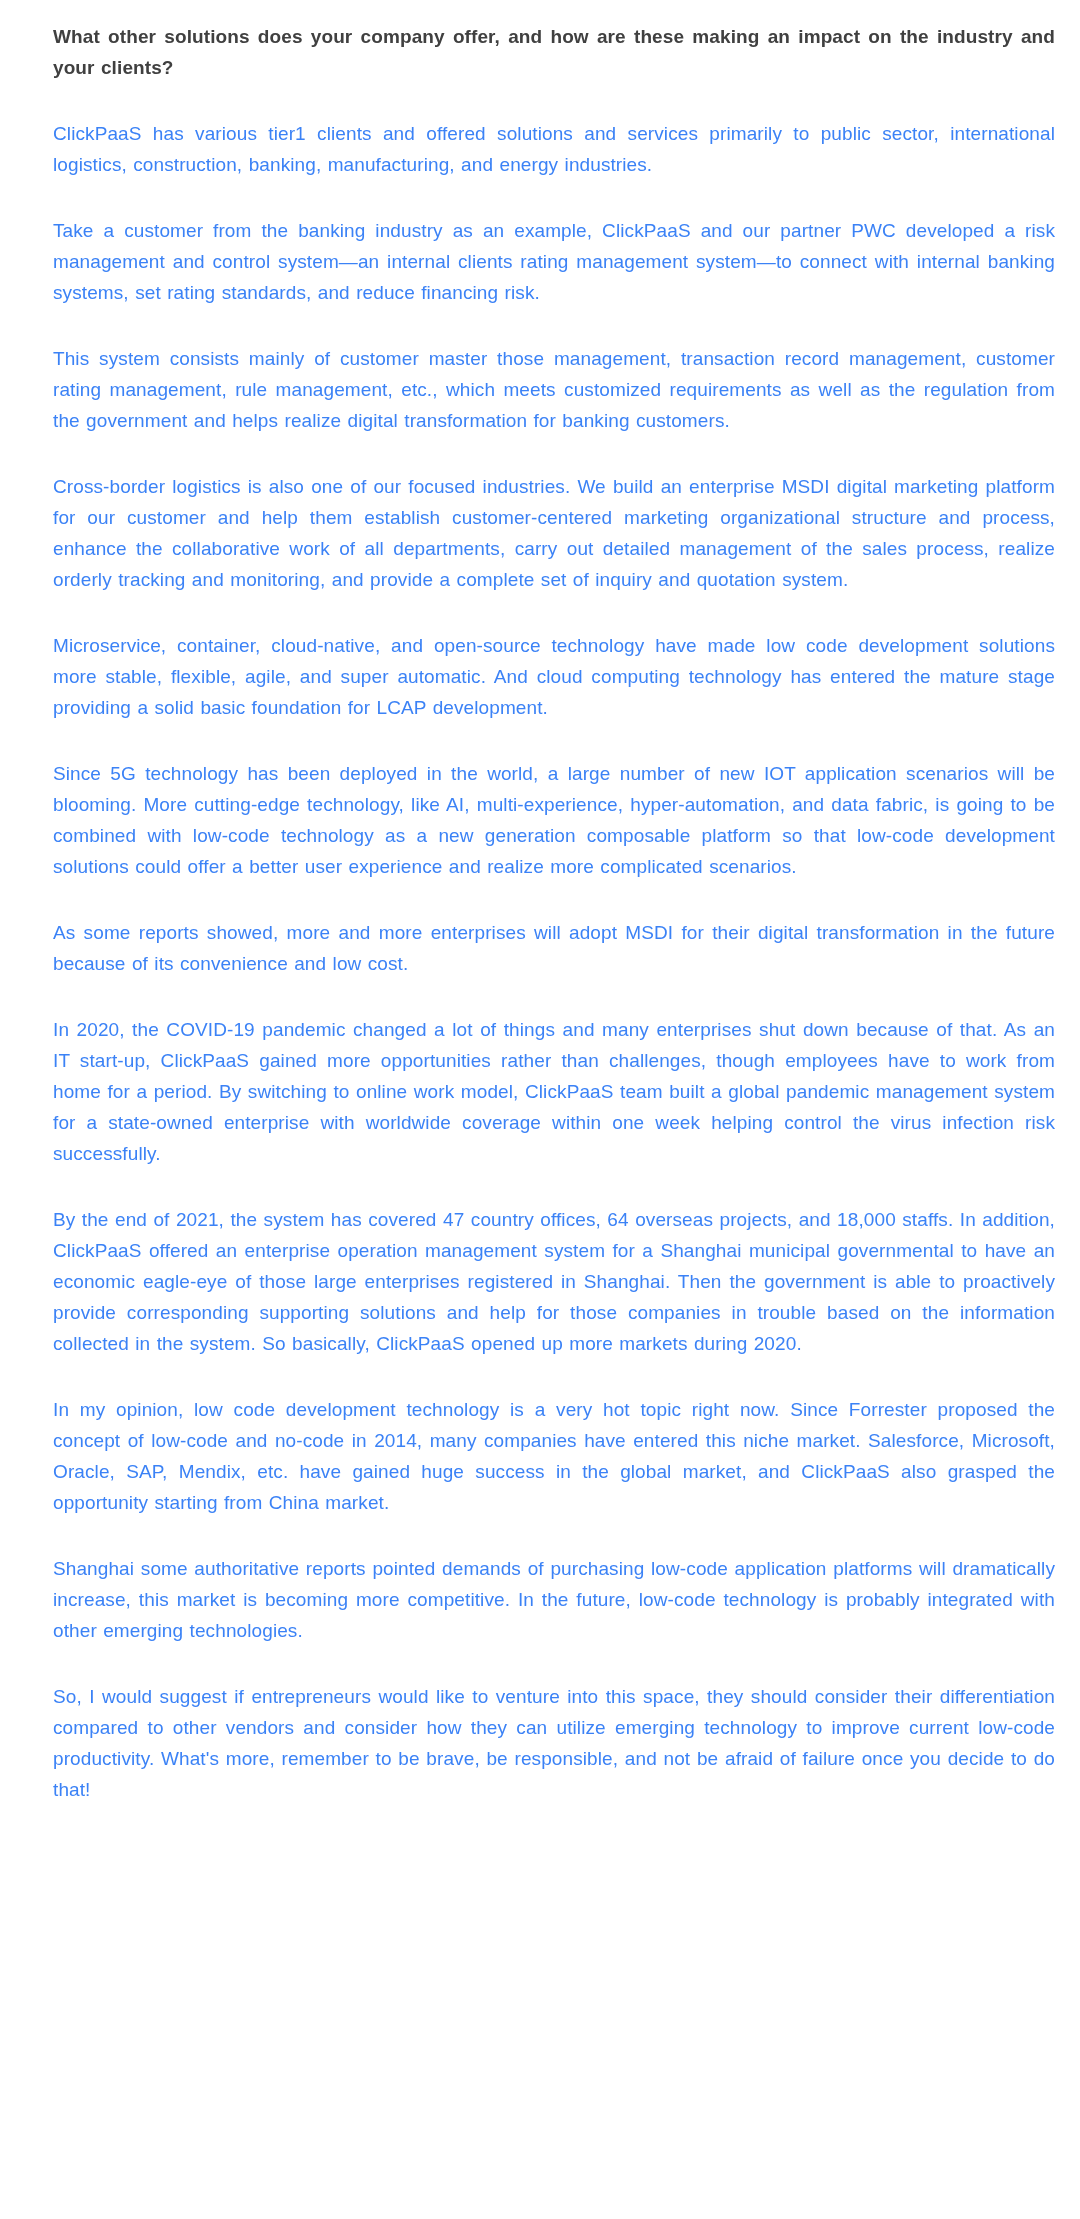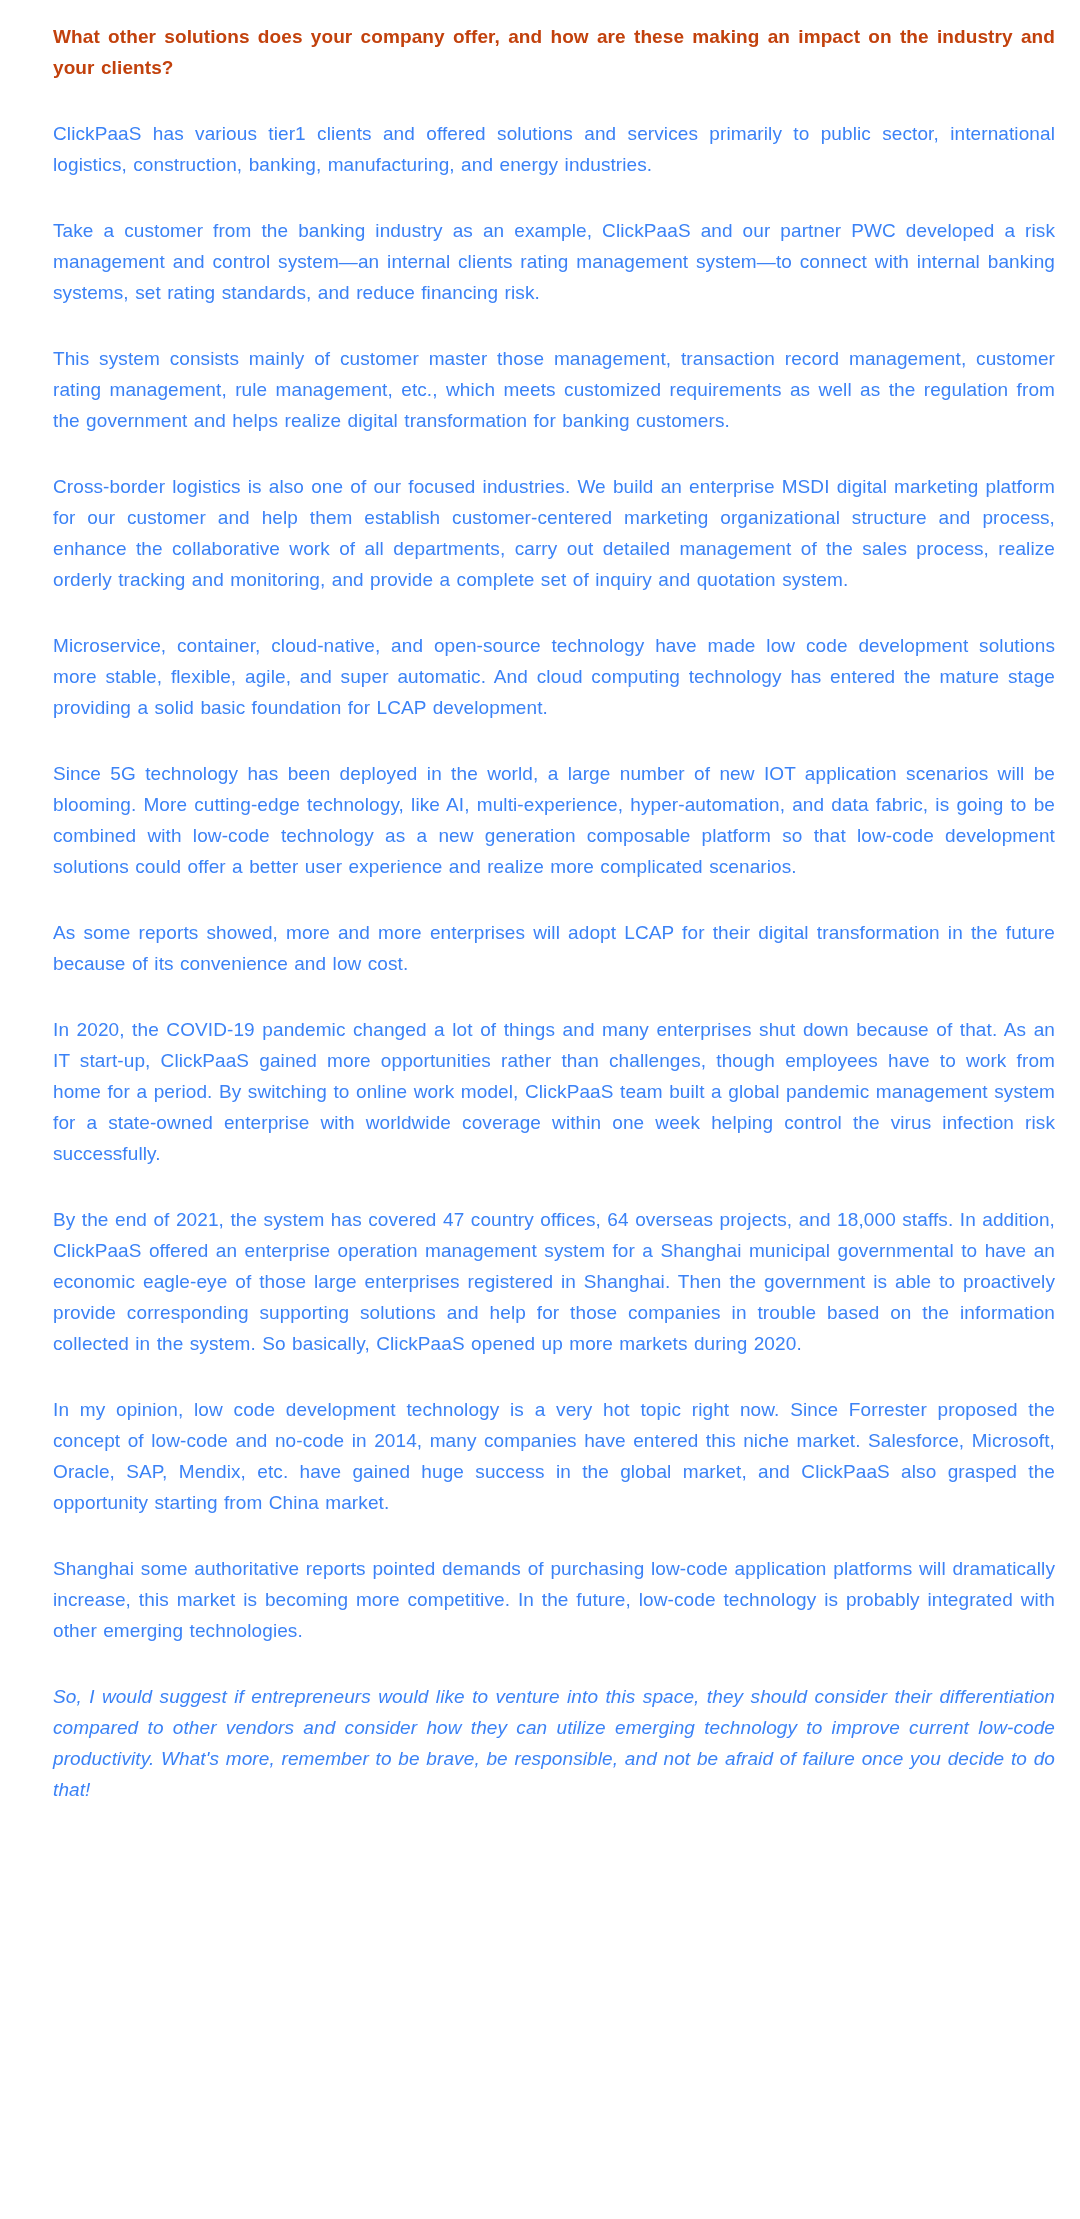--- a/index.html
+++ b/index.html
@@ -21,40 +21,39 @@
   .doc-page p {
     margin: 0 0 35px 0;
     font-size: 19px;
     line-height: 31px;
     text-align: justify;
     letter-spacing: 0.1px;
     word-spacing: 1px;
   }
   .doc-page p:last-child {
     margin-bottom: 0;
-    font-style: italic;
   }
   p.question {
     font-weight: bold;
-    color: #c2410c;
+    color: #404040;
   }
   p.answer {
     color: #3b82f6;
   }
 </style>
 </head>
 <body>
 
 <div class="doc-page">
   <p class="question">What other solutions does your company offer, and how are these making an impact on the industry and your clients?</p>
   <p class="answer">ClickPaaS has various tier1 clients and offered solutions and services primarily to public sector, international logistics, construction, banking, manufacturing, and energy industries.</p>
   <p class="answer">Take a customer from the banking industry as an example, ClickPaaS and our partner PWC developed a risk management and control system—an internal clients rating management system—to connect with internal banking systems, set rating standards, and reduce financing risk.</p>
   <p class="answer">This system consists mainly of customer master those management, transaction record management, customer rating management, rule management, etc., which meets customized requirements as well as the regulation from the government and helps realize digital transformation for banking customers.</p>
   <p class="answer">Cross-border logistics is also one of our focused industries. We build an enterprise MSDI digital marketing platform for our customer and help them establish customer-centered marketing organizational structure and process, enhance the collaborative work of all departments, carry out detailed management of the sales process, realize orderly tracking and monitoring, and provide a complete set of inquiry and quotation system.</p>
   <p class="answer">Microservice, container, cloud-native, and open-source technology have made low code development solutions more stable, flexible, agile, and super automatic. And cloud computing technology has entered the mature stage providing a solid basic foundation for LCAP development.</p>
   <p class="answer">Since 5G technology has been deployed in the world, a large number of new IOT application scenarios will be blooming. More cutting-edge technology, like AI, multi-experience, hyper-automation, and data fabric, is going to be combined with low-code technology as a new generation composable platform so that low-code development solutions could offer a better user experience and realize more complicated scenarios.</p>
-  <p class="answer">As some reports showed, more and more enterprises will adopt LCAP for their digital transformation in the future because of its convenience and low cost.</p>
+  <p class="answer">As some reports showed, more and more enterprises will adopt MSDI for their digital transformation in the future because of its convenience and low cost.</p>
   <p class="answer">In 2020, the COVID-19 pandemic changed a lot of things and many enterprises shut down because of that. As an IT start-up, ClickPaaS gained more opportunities rather than challenges, though employees have to work from home for a period. By switching to online work model, ClickPaaS team built a global pandemic management system for a state-owned enterprise with worldwide coverage within one week helping control the virus infection risk successfully.</p>
   <p class="answer">By the end of 2021, the system has covered 47 country offices, 64 overseas projects, and 18,000 staffs. In addition, ClickPaaS offered an enterprise operation management system for a Shanghai municipal governmental to have an economic eagle-eye of those large enterprises registered in Shanghai. Then the government is able to proactively provide corresponding supporting solutions and help for those companies in trouble based on the information collected in the system. So basically, ClickPaaS opened up more markets during 2020.</p>
   <p class="answer">In my opinion, low code development technology is a very hot topic right now. Since Forrester proposed the concept of low-code and no-code in 2014, many companies have entered this niche market. Salesforce, Microsoft, Oracle, SAP, Mendix, etc. have gained huge success in the global market, and ClickPaaS also grasped the opportunity starting from China market.</p>
   <p class="answer">Shanghai some authoritative reports pointed demands of purchasing low-code application platforms will dramatically increase, this market is becoming more competitive. In the future, low-code technology is probably integrated with other emerging technologies.</p>
   <p class="answer">So, I would suggest if entrepreneurs would like to venture into this space, they should consider their differentiation compared to other vendors and consider how they can utilize emerging technology to improve current low-code productivity. What's more, remember to be brave, be responsible, and not be afraid of failure once you decide to do that!</p>
 </div>
 
 </body></html>

